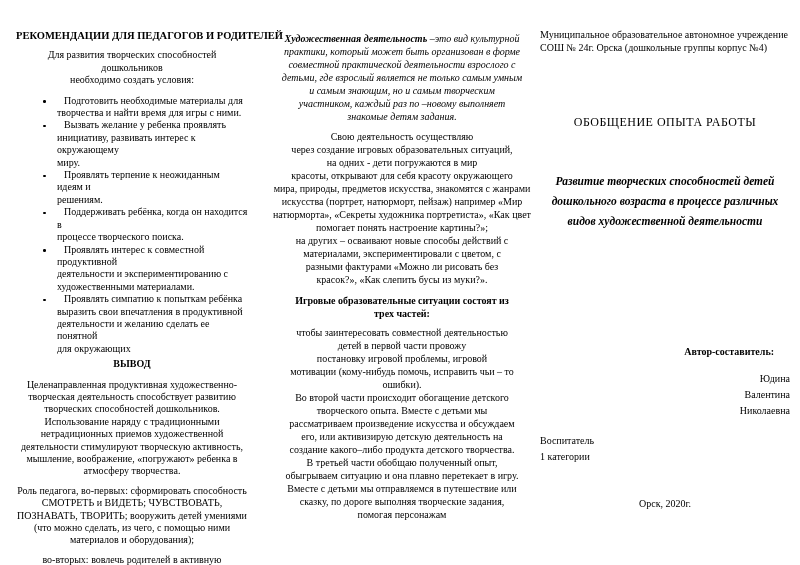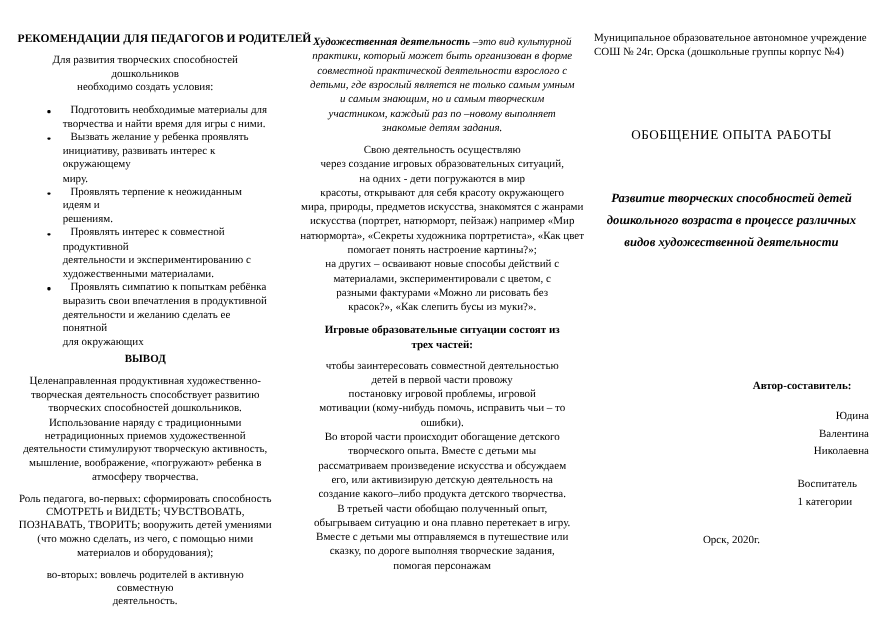--- a/index.html
+++ b/index.html
@@ -51,22 +51,22 @@
   
   .r-institution { white-space: pre-line; }
   .r-doctype { text-align: center; font-size: 12px; margin-top: 62px; letter-spacing: 0.5px; }
   .r-title {
     text-align: center; font-weight: bold; font-style: italic;
     font-size: 11.5px; line-height: 20px; white-space: pre-line;
     margin-top: 42px;
   }
   .r-author-label { text-align: right; padding-right: 16px; font-weight: bold; margin-top: 114px; }
   .r-author-name { margin-left: 185px; line-height: 16px; white-space: pre-line; margin-top: 13px; text-align: right; }
-  .r-author-position { margin-left: 185px; line-height: 16px; white-space: pre-line; margin-top: 14px; }
-  .r-footer { text-align: center; margin-top: 20px; }
+  .r-author-position { line-height: 16px; white-space: pre-line; margin-top: 14px; }
+  .r-footer { text-align: center; margin-top: 32px; }
 </style>
 </head>
 <body>
 
 <div class="page">
 
   <div class="col col-left">
     <div class="l-title">РЕКОМЕНДАЦИИ ДЛЯ ПЕДАГОГОВ И РОДИТЕЛЕЙ</div>
     <div class="l-intro pre">Для развития творческих способностей дошкольников
 необходимо  создать условия:</div>
@@ -80,20 +80,25 @@
       <div class="bullet">
         <span class="dot"></span>
         <span class="btext">Вызвать желание у ребенка проявлять
 инициативу, развивать интерес к окружающему
 миру.</span>
       </div>
       <div class="bullet">
         <span class="dot"></span>
         <span class="btext">Проявлять терпение к неожиданным идеям и
 решениям.</span>
+      </div>
+      <div class="bullet">
+        <span class="dot"></span>
+        <span class="btext">Поддерживать ребёнка, когда он находится в
+процессе творческого поиска.</span>
       </div>
       <div class="bullet">
         <span class="dot"></span>
         <span class="btext">Проявлять интерес к совместной продуктивной
 деятельности и экспериментированию с
 художественными материалами.</span>
       </div>
       <div class="bullet">
         <span class="dot"></span>
         <span class="btext">Проявлять симпатию к попыткам ребёнка

